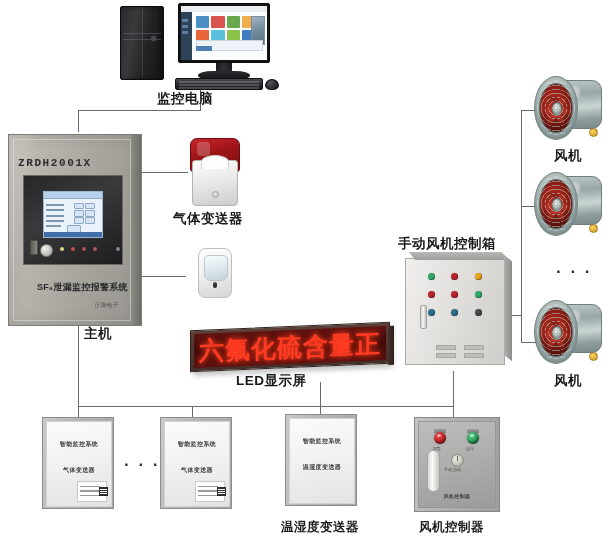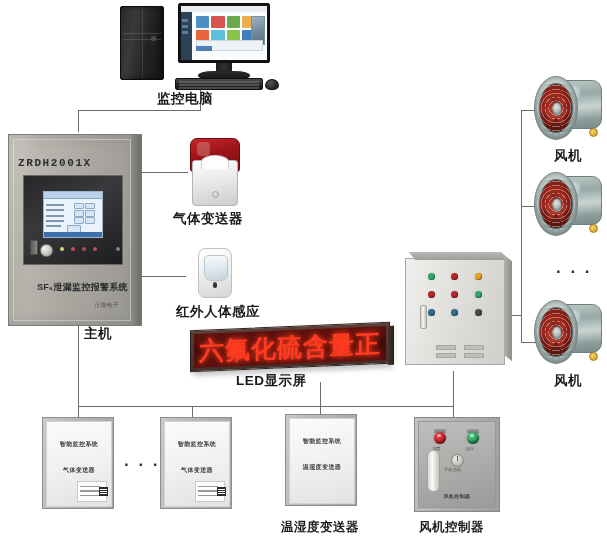--- a/index.html
+++ b/index.html
@@ -570,30 +570,30 @@
       <div class="alarm-arc"></div>
       <div class="alarm-dot" style="left:19px; bottom:7px;"></div>
     </div>
   </div>
   <div class="lbl lbl-14" style="left:173px; top:210px;">气体变送器</div>
 
   <div class="pir" style="left:198px; top:248px; width:32px; height:48px;">
     <div class="pir-lens" style="left:5px; top:6px; width:22px; height:24px;"></div>
     <div class="pir-led" style="left:14px; top:33px;"></div>
   </div>
-  <div class="lbl lbl-14" style="left:176px; top:303px;">红外人体感应</div>
 
   <div class="ledscreen" style="left:190px; top:326px; width:200px; height:42px;">
     <div class="ledscreen-face">
       <span class="ledtext">六氟化硫含量正</span>
     </div>
     <div class="ledscreen-edge"></div>
   </div>
   <div class="lbl lbl-14" style="left:236px; top:372px;">LED显示屏</div>
 
+  <div class="lbl lbl-14" style="left:398px; top:235px;">手动风机控制箱</div>
   <div class="mfbox" style="left:405px; top:258px; width:98px; height:105px;">
     <div class="mfbox-top"></div>
     <div class="mfbox-right"></div>
     <div class="mf-grid" style="top:14px;">
       <span class="mf-lamp" style="background:#2fa86a;"></span>
       <span class="mf-lamp" style="background:#b8252b;"></span>
       <span class="mf-lamp" style="background:#e8a317;"></span>
       <span class="mf-lamp" style="background:#b8252b;"></span>
       <span class="mf-lamp" style="background:#b8252b;"></span>
       <span class="mf-lamp" style="background:#2fa86a;"></span>

